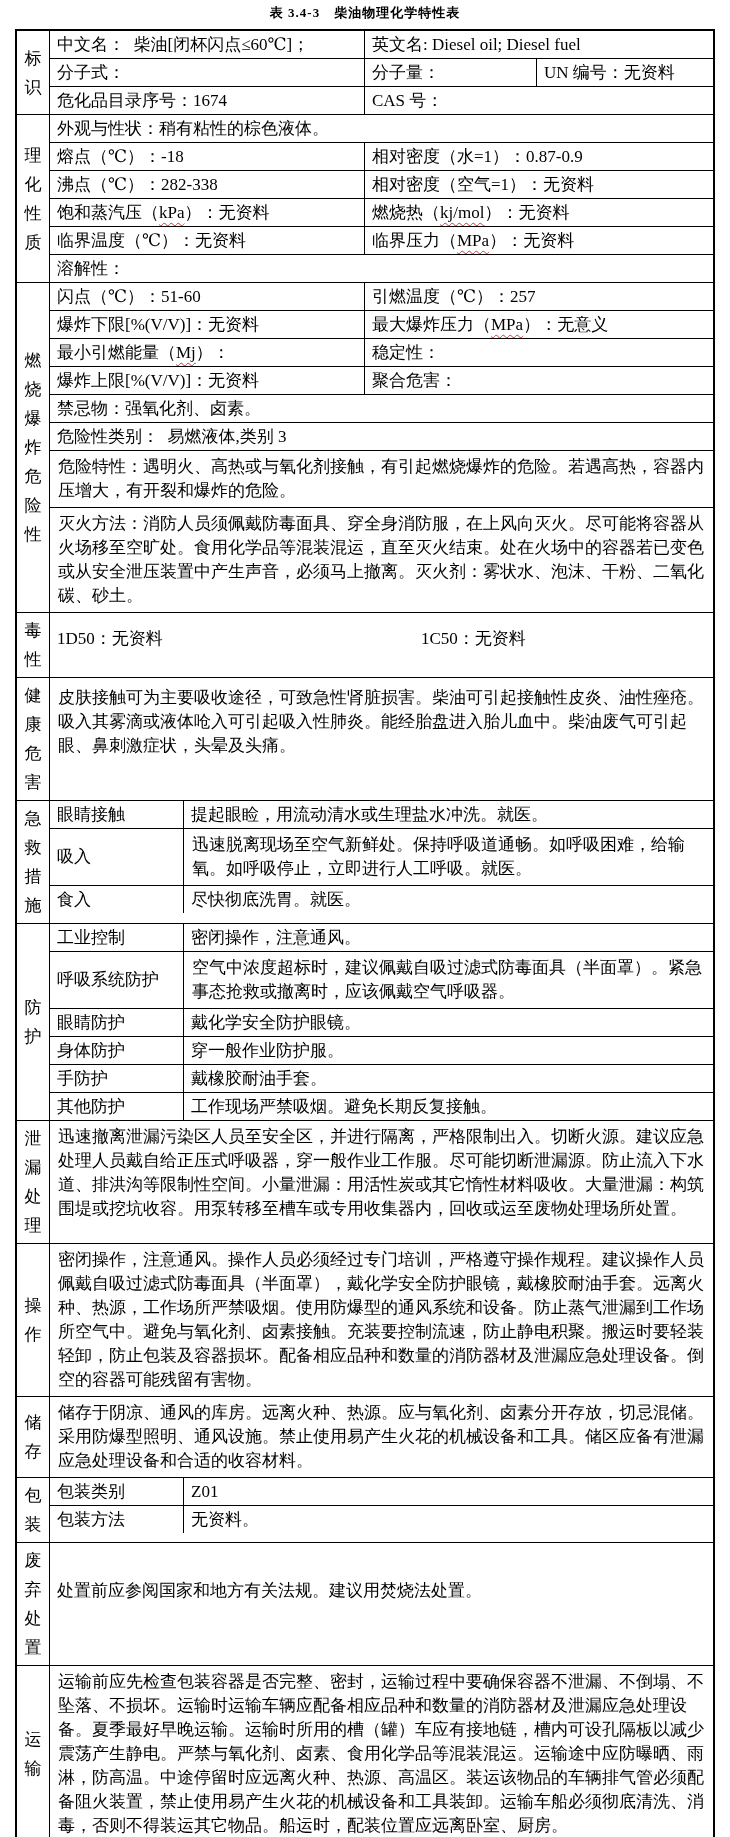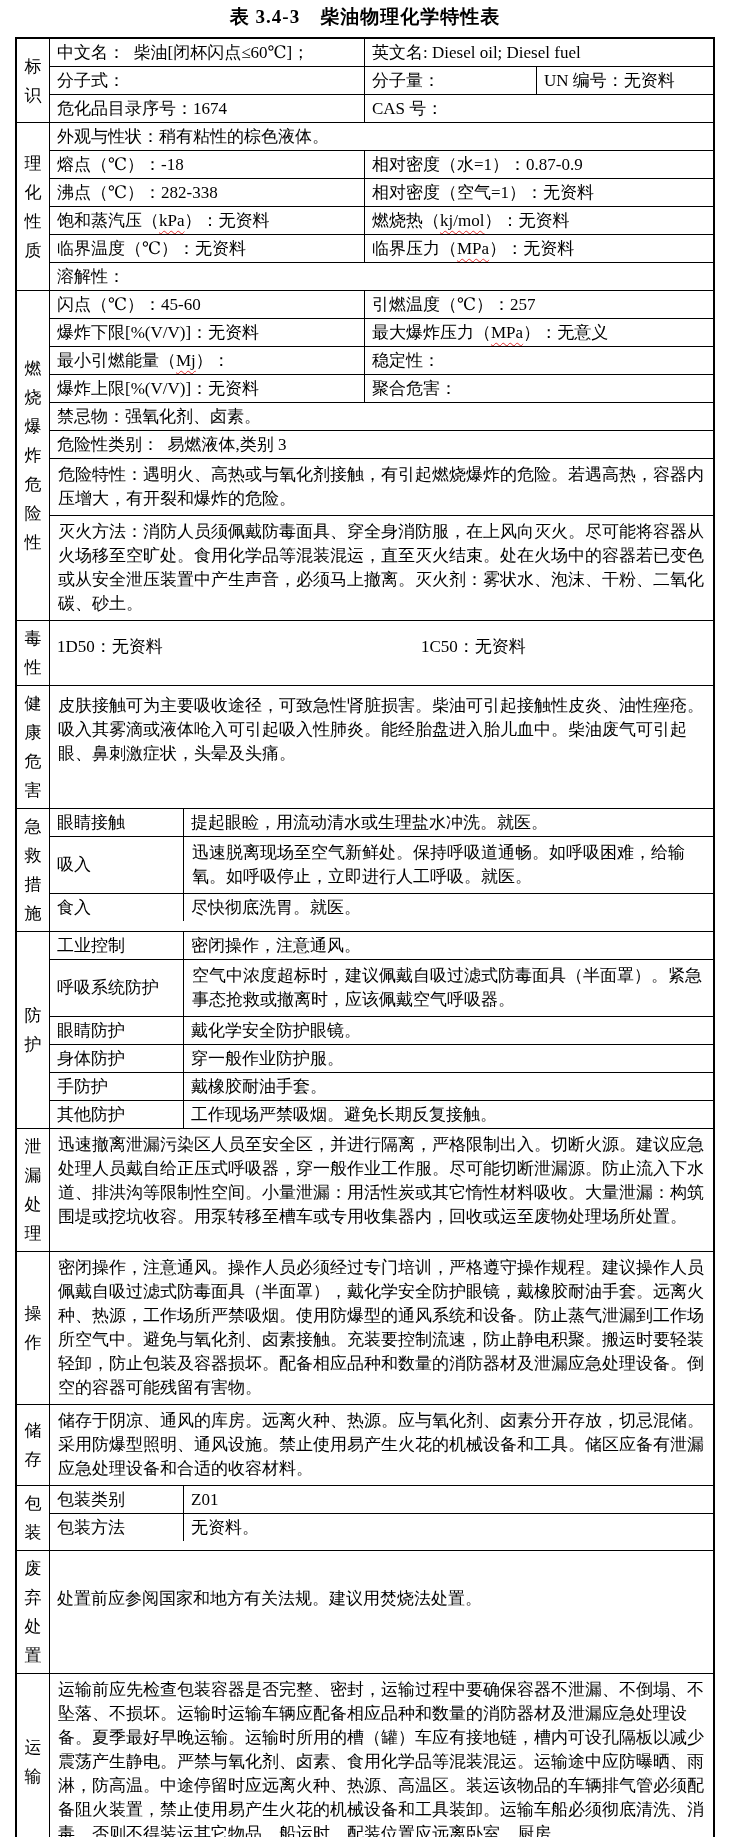--- a/index.html
+++ b/index.html
@@ -6,21 +6,21 @@
   body{
     width:730px;
     font-family:"Liberation Serif","DejaVu Serif",serif;
     color:#000;
     font-size:17px;
   }
   .page{width:730px;}
   .doc-title{
     text-align:center;
     font-weight:bold;
-    font-size:19px;
+    font-size:13px;
     padding:4px 0 7px 0;
     letter-spacing:1px;
   }
   .msds{
     margin:0 15px 4px 15px;
     border:2px solid #000;
   }
   .sec{display:flex;border-top:1px solid #000;}
   .sec:first-child{border-top:none;}
   .seclab{
@@ -130,21 +130,21 @@
         </div>
       </div>
     </div>
 
     <div class="sec">
       <div class="seclab">
           <span>燃烧爆炸危险性</span>
         </div>
       <div class="secbody">
         <div class="row">
-          <div class="cell c-left">闪点（℃）：45-60</div>
+          <div class="cell c-left">闪点（℃）：51-60</div>
           <div class="cell c-right">引燃温度（℃）：257</div>
         </div>
         <div class="row">
           <div class="cell c-left">爆炸下限[%(V/V)]：无资料</div>
           <div class="cell c-right"><span>最大爆炸压力（</span><span class="sq">MPa</span><span>）：无意义</span></div>
         </div>
         <div class="row">
           <div class="cell c-left"><span>最小引燃能量（</span><span class="sq">Mj</span><span>）：</span></div>
           <div class="cell c-right">稳定性：</div>
         </div>

